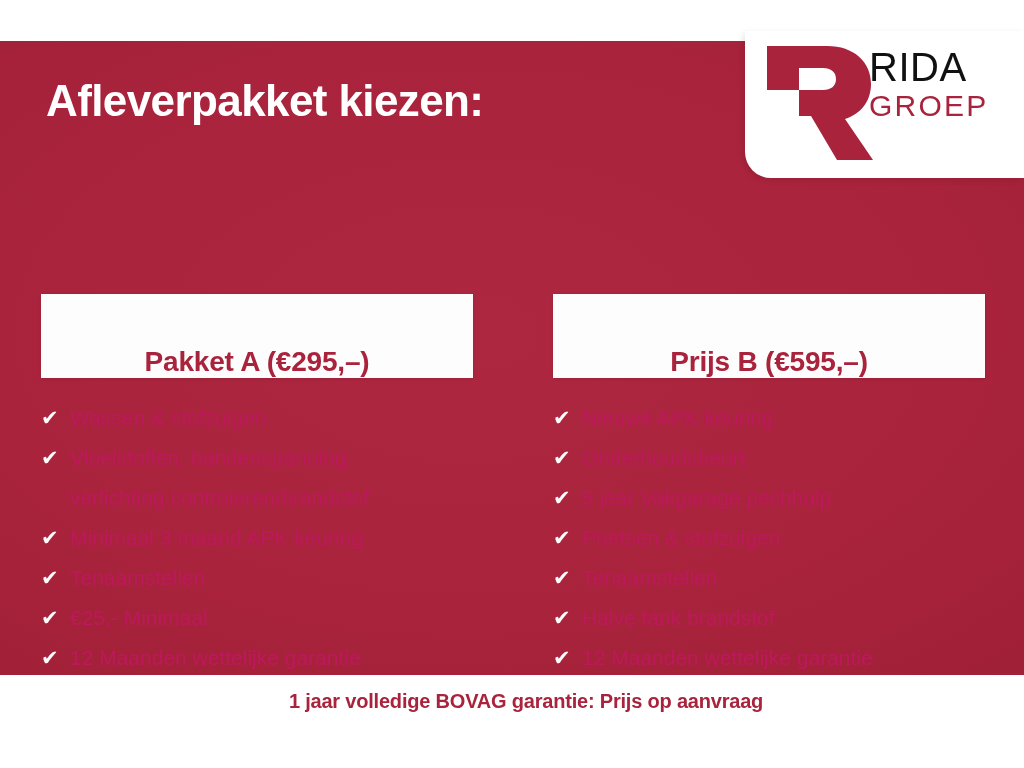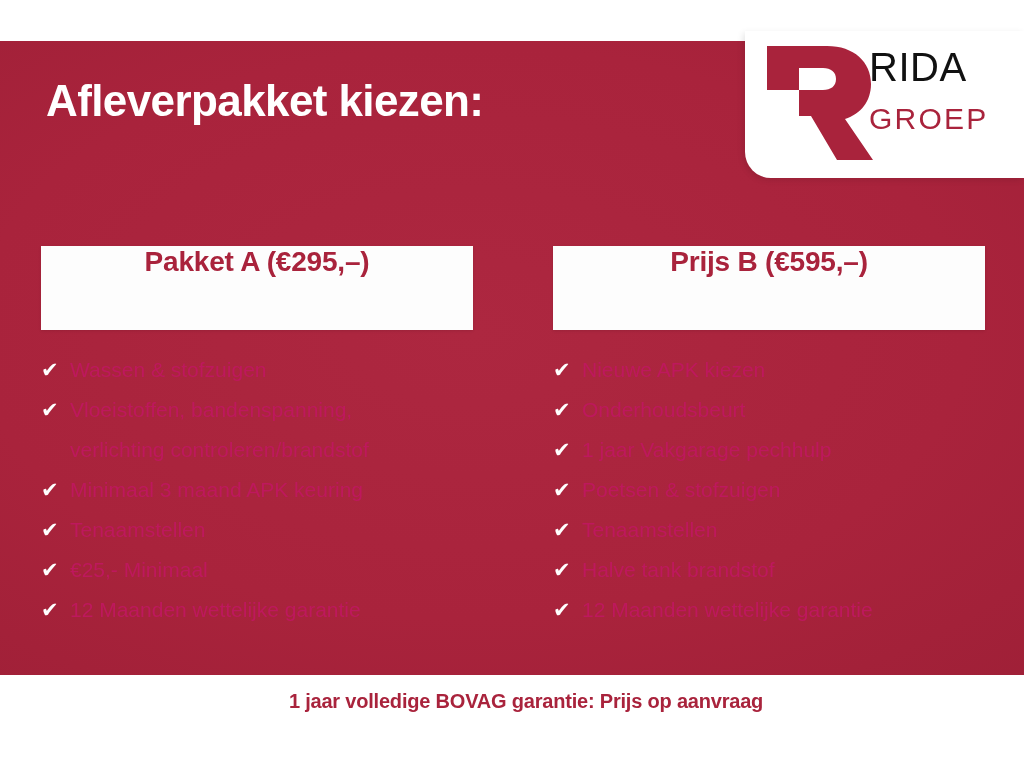--- a/index.html
+++ b/index.html
@@ -78,21 +78,21 @@
     letter-spacing: 0.5px;
     line-height: 1.0;
   }
   .logo-groep {
     display: block;
     color: #a9233c;
     font-size: 30px;
     font-weight: normal;
     letter-spacing: 2.2px;
     line-height: 1.1;
-    margin-top: 15px;
+    margin-top: 2px;
   }
 
   
   .columns {
     position: absolute;
     left: 0;
     top: 0;
     width: 1024px;
     height: 768px;
   }
@@ -102,23 +102,24 @@
   }
   .pkg.left  { left: 41px;  width: 432px; }
   .pkg.right { left: 553px; width: 432px; }
 
   .pkg-header {
     box-sizing: border-box;
     width: 100%;
     height: 84px;
     background: #fdfdfd;
     display: flex;
-    align-items: flex-start;
+    align-items: flex-end;
     justify-content: center;
     box-shadow: 0 1px 3px rgba(0,0,0,0.10);
+    margin-top: 48px;
   }
   .pkg-title {
     color: #a9233c;
     font-size: 28px;
     font-weight: bold;
     letter-spacing: -0.2px;
     white-space: nowrap;
   }
 
   .pkg-list {
@@ -228,29 +229,29 @@
       </ul>
     </div>
 
     <div class="pkg right">
       <div class="pkg-header">
         <span class="pkg-title">Prijs B (€595,–)</span>
       </div>
       <ul class="pkg-list">
         <li>
           <span class="check">✔</span>
-          <span class="item-text">Nieuwe APK kiezen</span>
+          <span class="item-text">Nieuwe APK keuring</span>
         </li>
         <li>
           <span class="check">✔</span>
           <span class="item-text">Onderhoudsbeurt</span>
         </li>
         <li>
           <span class="check">✔</span>
-          <span class="item-text">1 jaar Vakgarage pechhulp</span>
+          <span class="item-text">5 jaar Vakgarage pechhulp</span>
         </li>
         <li>
           <span class="check">✔</span>
           <span class="item-text">Poetsen &amp; stofzuigen</span>
         </li>
         <li>
           <span class="check">✔</span>
           <span class="item-text">Tenaamstellen</span>
         </li>
         <li>

